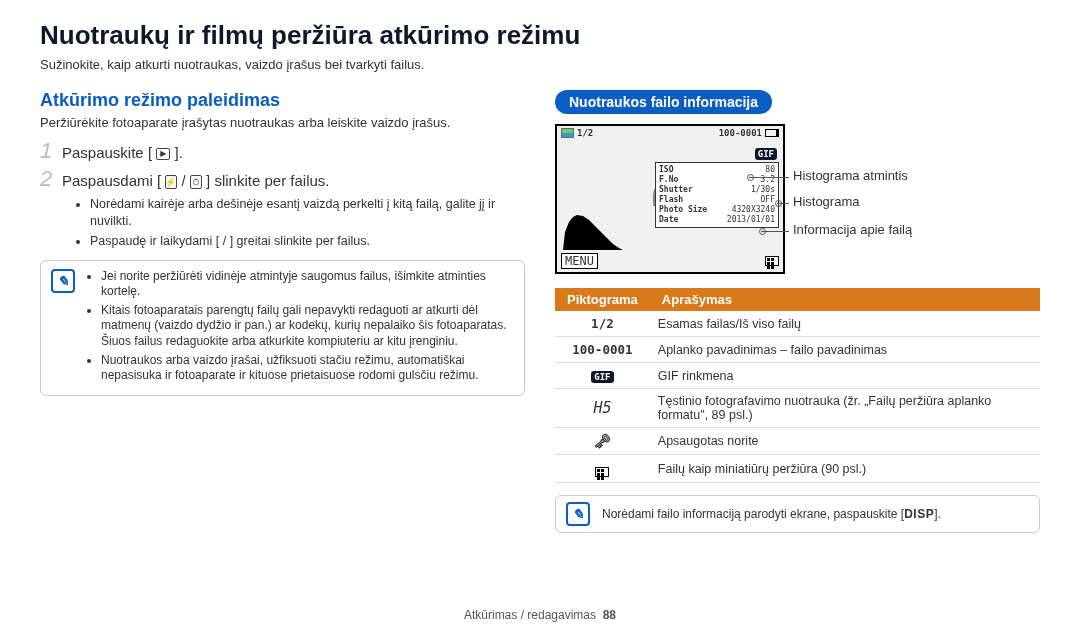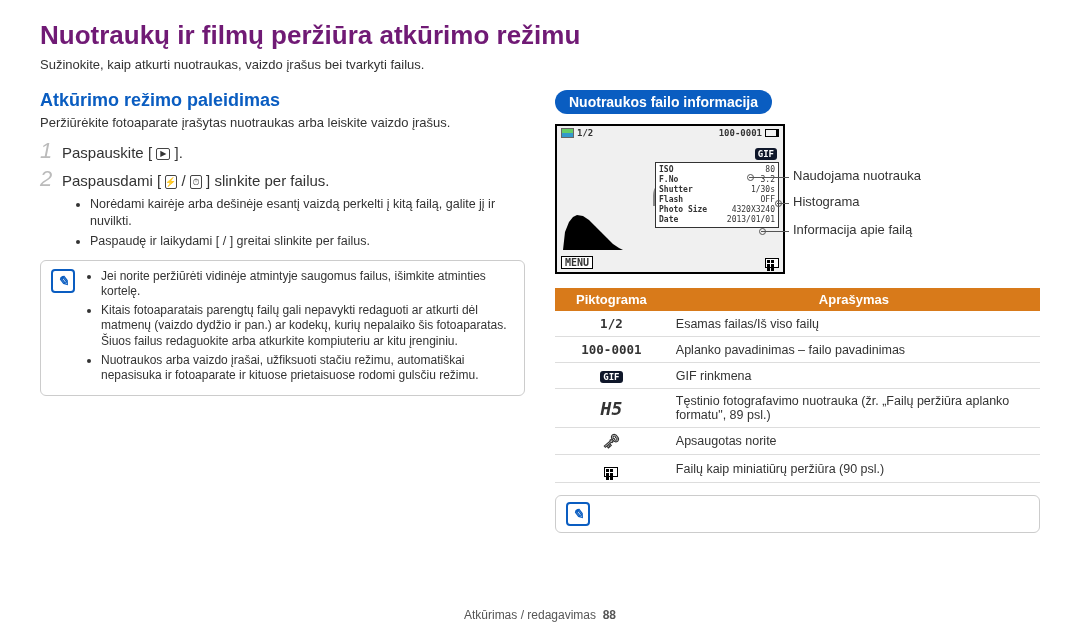--- a/index.html
+++ b/index.html
@@ -7,21 +7,21 @@
     font-family: Arial, Helvetica, sans-serif;
     width: 1080px;
     height: 630px;
     background: #fff;
     color: #333;
     font-size: 13px;
     padding: 20px 40px 10px 40px;
     position: relative;
   }
   .page-title {
-    color: #701a75;
+    color: #0f172a;
     font-size: 26px;
     font-weight: bold;
     margin-bottom: 6px;
   }
   .page-subtitle {
     font-size: 13px;
     margin-bottom: 18px;
   }
   .columns { display: flex; gap: 30px; }
   .left-col { flex: 1 1 50%; }
@@ -133,21 +133,21 @@
   .info-panel .row span:first-child { font-weight: bold; }
   .histogram {
     position: absolute;
     left: 6px; bottom: 22px;
     width: 60px; height: 38px;
   }
   .histogram svg { width:100%; height:100%; }
   .lcd-bottom {
     position: absolute; bottom: 3px; left: 4px; right: 4px;
     display: flex; justify-content: space-between; align-items: center;
-    font-size: 10px; font-weight: bold; text-align: right;
+    font-size: 12px; font-weight: normal; text-align: right;
   }
   .menu-btn { border:1px solid #000; padding:0 3px; background:#fff; }
   .thumb-icon {
     width: 14px; height: 10px; border:1px solid #000;
     display:inline-flex; flex-wrap:wrap; padding:1px; gap:1px;
     background:#fff;
   }
   .thumb-icon i { width:3px;height:3px;background:#000; }
 
   .leader { display: flex; align-items: center; position: absolute; font-size: 13px; }
@@ -159,32 +159,32 @@
   }
   .leader1::before{ left:-46px; top:6px; }
   .leader2::before{ left:-18px; top:6px; }
   .leader3::before{ left:-34px; top:6px; }
   .leader1 .lline{ width:40px; height:1px; background:#555; position:absolute; left:-44px; top:9px;}
   .leader2 .lline{ width:12px; height:1px; background:#555; position:absolute; left:-16px; top:9px;}
   .leader3 .lline{ width:28px; height:1px; background:#555; position:absolute; left:-32px; top:9px;}
 
   table.icon-table { width: 100%; border-collapse: collapse; font-size: 12.5px; }
   table.icon-table th {
-    background: #d87a1a; color: #fff; text-align: center;
-    padding: 4px 21px; font-weight: bold; font-size: 13px;
+    background: #d87a1a; color: #fff; text-align: left;
+    padding: 4px 12px; font-weight: bold; font-size: 13px;
   }
   table.icon-table th:first-child { width: 90px; }
   table.icon-table td {
     border-bottom: 1px solid #ddd; padding: 5px 8px; vertical-align: middle;
   }
   table.icon-table td:first-child { text-align: center; font-weight: bold; font-family: monospace; }
   .icon-gif {
     display:inline-block; background:#0f172a; color:#fff; font-size:9px; padding:1px 3px; border-radius:3px; font-weight:bold;
   }
-  .icon-h5 { font-style: italic; font-weight: bold; font-size: 18px; }
+  .icon-h5 { font-style: italic; font-weight: normal; font-size: 15px; }
   .icon-key { font-size: 14px; }
 
   .footer {
     position: absolute; bottom: 8px; left: 0; right: 0;
     text-align: center; font-size: 12px; color: #555;
   }
   .callout.single-line { align-items: center; gap: 12px; padding: 6px 10px; margin-top: 12px; }
   .callout.single-line .text { font-size: 12px; }
   .disp-label { font-weight: bold; letter-spacing: 0.5px; }
 </style>
@@ -297,21 +297,21 @@
                 <i></i>
                 <i></i>
                 <i></i>
                 <i></i>
               </span>
           </span>
         </div>
       </div>
       <div class="leader leader1">
           <span class="lline"></span>
-          <span>Naudojama nuotrauka</span>
+          <span>Histograma atmintis</span>
         </div>
       <div class="leader leader3">
           <span class="lline"></span>
           <span>Informacija apie failą</span>
         </div>
       <div class="leader leader2">
           <span class="lline"></span>
           <span>Histograma</span>
         </div>
     </div>
@@ -351,20 +351,23 @@
                 <i></i>
                 <i></i>
               </span></td>
         <td>Failų kaip miniatiūrų peržiūra (90 psl.)</td>
       </tr>
     </tbody>
       </table>
 
     <div class="callout single-line">
       <div class="callout-icon">✎</div>
+      <div class="text">
+        <span>Norėdami failo informaciją parodyti ekrane, paspauskite [</span><span class="disp-label">DISP</span><span>].</span>
+      </div>
     </div>
 
   </div>
 </div>
 
 <div class="footer">
   <span>Atkūrimas / redagavimas</span>&nbsp;&nbsp;<b>88</b>
 </div>
 
 </body></html>

